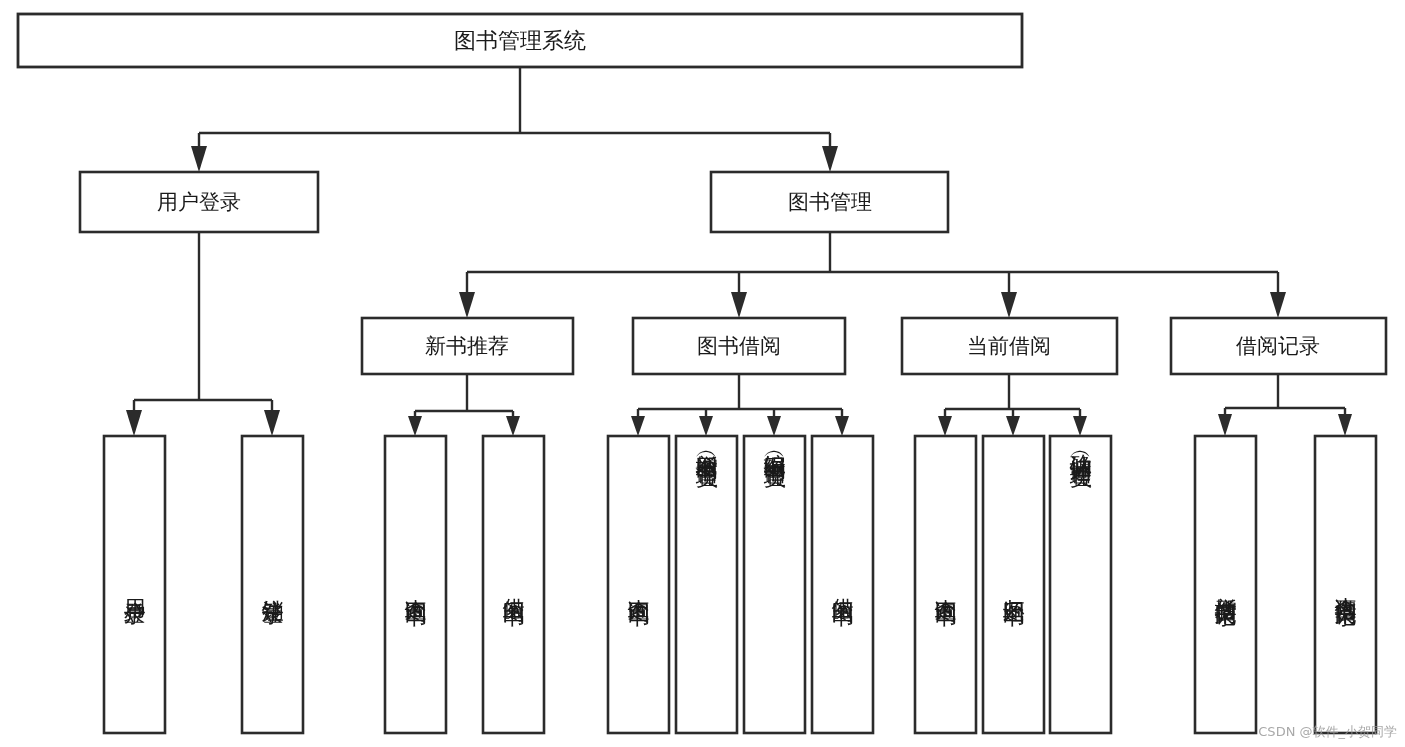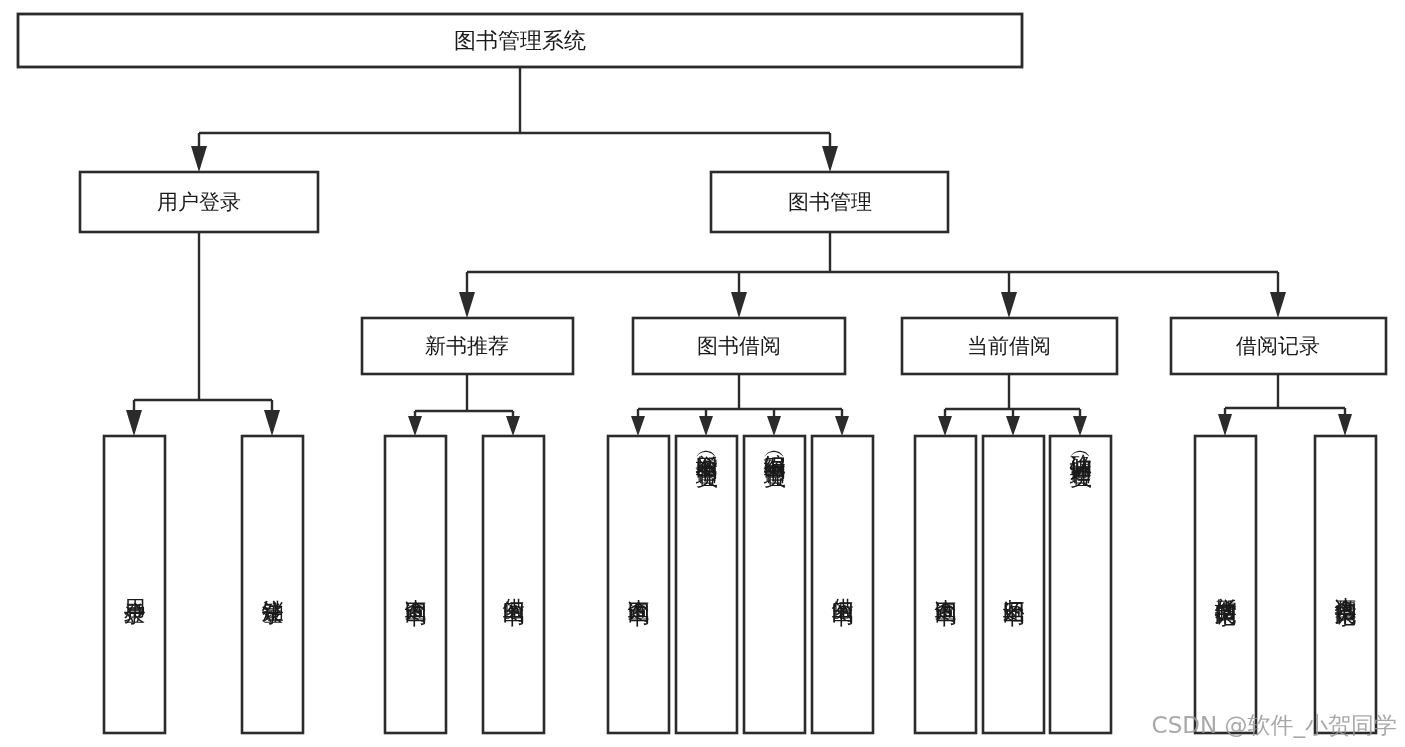--- a/index.html
+++ b/index.html
@@ -71,21 +71,21 @@
     line-height: 1.12;
     letter-spacing: 2px;
     color: #1a1a1a;
     white-space: nowrap;
   }
   #watermark {
     position: absolute;
     right: 8px;
     bottom: 6px;
     font-family: "DejaVu Sans", "Liberation Sans", sans-serif;
-    font-size: 23px;
+    font-size: 13px;
     color: #9a9a9a;
     opacity: 0.85;
     white-space: nowrap;
   }
 </style>
 </head>
 <body>
 
 <div id="diagram-root">
 

